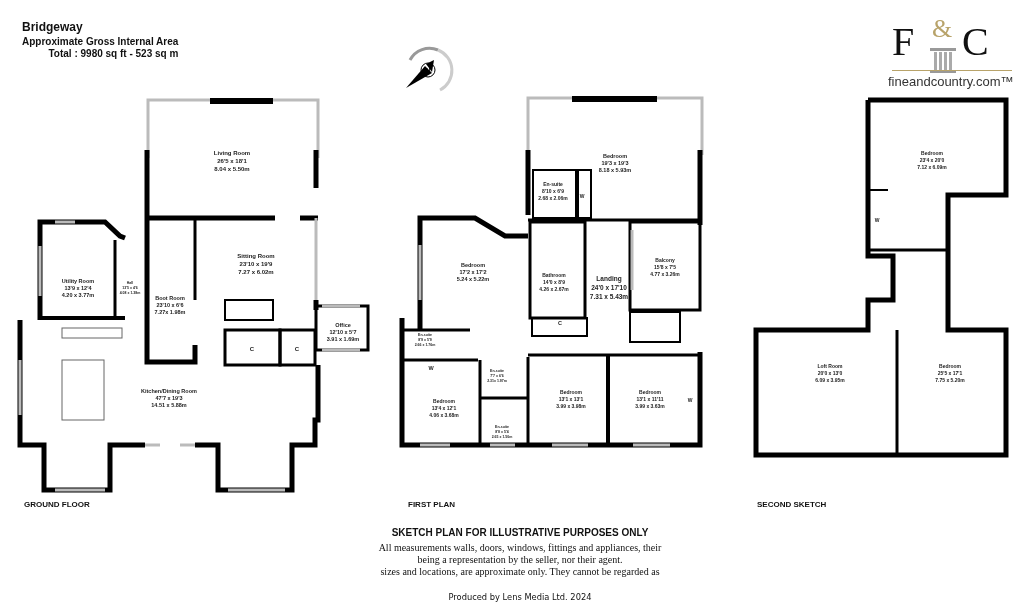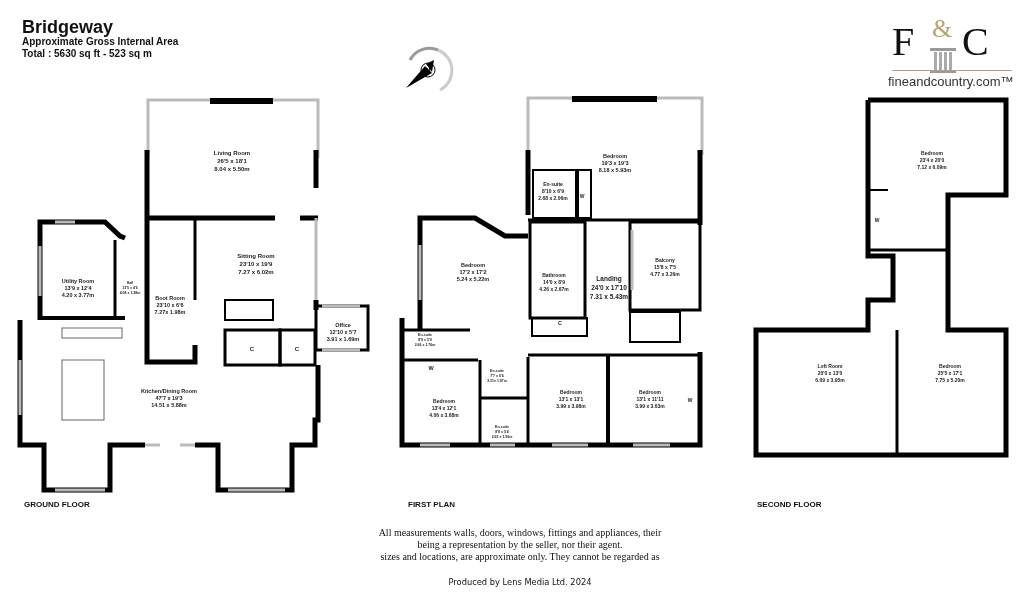--- a/index.html
+++ b/index.html
@@ -1,40 +1,40 @@
 <!DOCTYPE html>
 <html><head>
 <meta charset="utf-8">
 <style>
   html,body{margin:0;padding:0;background:#fff;}
   body{width:1024px;height:613px;position:relative;overflow:hidden;font-family:"Liberation Sans",sans-serif;color:#111;}
   .hdr{position:absolute;left:22px;top:18px;}
-  .hdr .title{font-size:18px;font-weight:bold;line-height:18px;}
-  .hdr .sub{font-size:10px;font-weight:bold;line-height:12px;}
+  .hdr .title{font-size:12px;font-weight:bold;line-height:18px;}
+  .hdr .sub{font-size:10px;font-weight:bold;line-height:12px;text-align:right;}
   .logo{position:absolute;left:880px;top:18px;width:140px;height:74px;}
   .logo .f{position:absolute;left:12px;top:0;font-family:"Liberation Serif",serif;font-size:40px;}
   .logo .c{position:absolute;left:82px;top:0;font-family:"Liberation Serif",serif;font-size:40px;}
   .logo .amp{position:absolute;left:52px;top:-4px;font-family:"Liberation Serif",serif;font-size:26px;color:#b8a36a;}
   .logo .url{position:absolute;left:8px;top:56px;font-size:13px;color:#333;}
   .logo .col{position:absolute;left:49px;top:30px;}
   .floor-label{position:absolute;font-size:8px;font-weight:bold;}
   svg{position:absolute;left:0;top:0;}
   .rlabel{font-family:"Liberation Sans",sans-serif;font-weight:bold;fill:#222;text-anchor:middle;}
   .disc{position:absolute;left:340px;top:527px;width:360px;text-align:center;}
   .disc .h{font-size:10px;font-weight:bold;margin-bottom:4px;}
   .disc .b{font-family:Liberation Serif, serif;font-size:10px;line-height:12px;}
   .disc .p{font-family:"DejaVu Sans",sans-serif;font-size:8.3px;margin-top:14px;}
 </style>
 </head>
 <body>
 
 <div class="hdr">
   <div class="title">Bridgeway</div>
   <div class="sub">Approximate Gross Internal Area</div>
-  <div class="sub">Total : 5630 sq ft - 523 sq m</div>
+  <div class="sub">Total : 9980 sq ft - 523 sq m</div>
 </div>
 
 <div class="logo">
   <span class="f">F</span>
   <span class="amp">&amp;</span>
   <span class="c">C</span>
   <svg class="col" width="30" height="26" viewBox="0 0 30 26" style="position:absolute;left:48px;top:30px;">
     <rect x="2" y="0" width="26" height="3" fill="#999"></rect>
     <rect x="6" y="4" width="3" height="18" fill="#aaa"></rect>
     <rect x="11" y="4" width="3" height="18" fill="#aaa"></rect>
@@ -241,20 +241,21 @@
     <text class="rlabel" x="830" y="382" font-size="5">6.09 x 3.95m</text>
 
     <text class="rlabel" x="950" y="368" font-size="5">Bedroom</text>
     <text class="rlabel" x="950" y="375" font-size="5">25'5 x 17'1</text>
     <text class="rlabel" x="950" y="382" font-size="5">7.75 x 5.20m</text>
   </g>
 </svg>
 
 <div class="floor-label" style="left:24px;top:500px;">GROUND FLOOR</div>
 <div class="floor-label" style="left:408px;top:500px;">FIRST PLAN</div>
-<div class="floor-label" style="left:757px;top:500px;">SECOND FLOOR</div>
+<div class="floor-label" style="left:757px;top:500px;">SECOND SKETCH</div>
 
 <div class="disc">
+  <div class="h">SKETCH PLAN FOR ILLUSTRATIVE PURPOSES ONLY</div>
   <div class="b">All measurements walls, doors, windows, fittings and appliances, their</div>
   <div class="b">being a representation by the seller, nor their agent.</div>
   <div class="b">sizes and locations, are approximate only. They cannot be regarded as</div>
   <div class="p">Produced by Lens Media Ltd. 2024</div>
 </div>
 
 </body></html>

